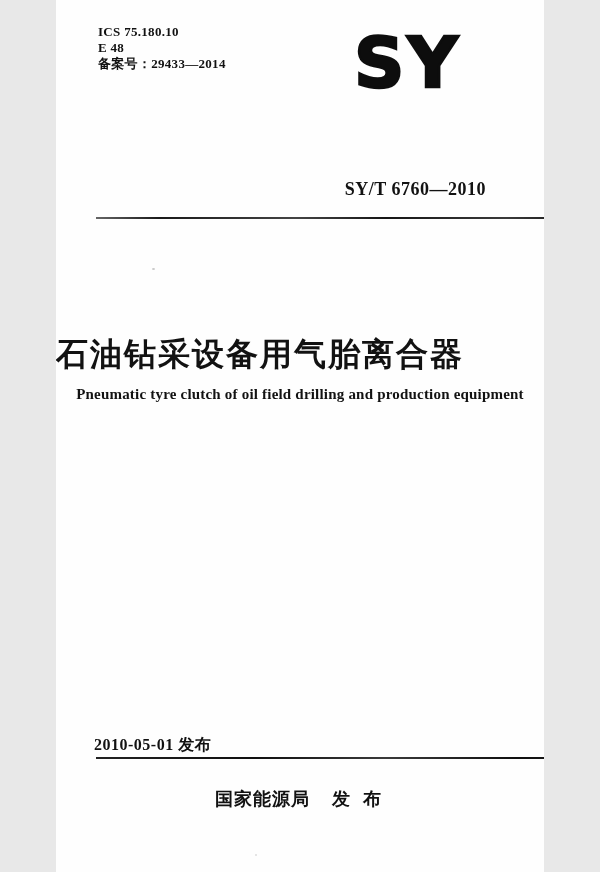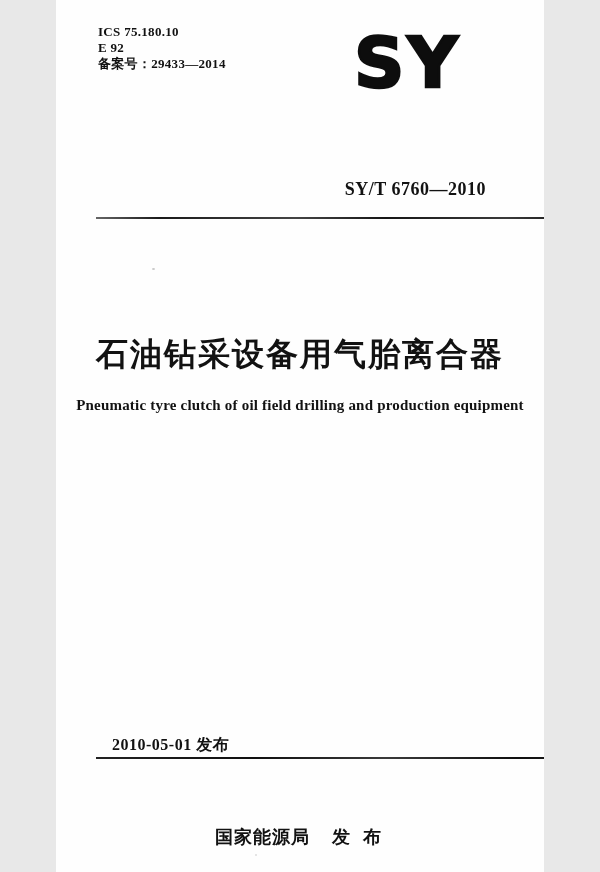--- a/index.html
+++ b/index.html
@@ -82,65 +82,64 @@
     top: 757px;
     height: 2px;
     background: linear-gradient(90deg, #222 0%, #101010 30%, #3a3a3a 55%, #101010 80%, #222 100%);
   }
   
   .doc-title {
     position: absolute;
     top: 335px;
     left: 0;
     width: 100%;
-    text-align: center;
+    text-align: left;
     font-weight: bold;
     font-size: 32px;
     line-height: 38px;
     letter-spacing: 2px;
     white-space: nowrap;
   }
   .doc-title-en {
     position: absolute;
-    top: 397px;
+    top: 386px;
     left: 0;
     width: 100%;
     text-align: center;
     font-family: "Liberation Serif", "DejaVu Serif", serif;
     font-weight: bold;
     font-size: 15px;
     letter-spacing: 0.2px;
     white-space: nowrap;
   }
   
   .date-row {
     position: absolute;
     top: 735px;
-    left: 56px;
+    left: 38px;
     right: 50px;
     display: flex;
     justify-content: space-between;
     font-family: "Liberation Serif", "DejaVu Serif", serif;
     font-weight: bold;
     font-size: 16px;
     letter-spacing: 0.5px;
     white-space: nowrap;
   }
   
   .publisher-row {
     position: absolute;
     top: 787px;
     left: 0;
     width: 100%;
     text-align: center;
     font-weight: bold;
     font-size: 18px;
     letter-spacing: 1px;
     white-space: nowrap;
-    margin-top: 38px;
   }
   .publish-label {
     margin-left: 16px;
     letter-spacing: 4px;
   }
   
   .speckle {
     position: absolute;
     border-radius: 50%;
     background: #c9c9c9;
@@ -150,21 +149,21 @@
   .sp3 { left: 199px; top: 854px; width: 2px; height: 2px; background: #dcdcdc; }
   .sp4 { left: 556px; top: 712px; width: 2px; height: 2px; background: #d5d5d5; }
 </style>
 </head>
 <body>
 
 <div class="page">
 
   <div class="meta">
     <div>ICS 75.180.10</div>
-    <div>E 92</div>
+    <div>E 48</div>
     <div>备案号：29433—2014</div>
   </div>
 
   <div class="logo">SY</div>
 
 
   <div class="std-code">SY/T 6760—2010</div>
 
   <div class="rule rule-top"></div>
 

